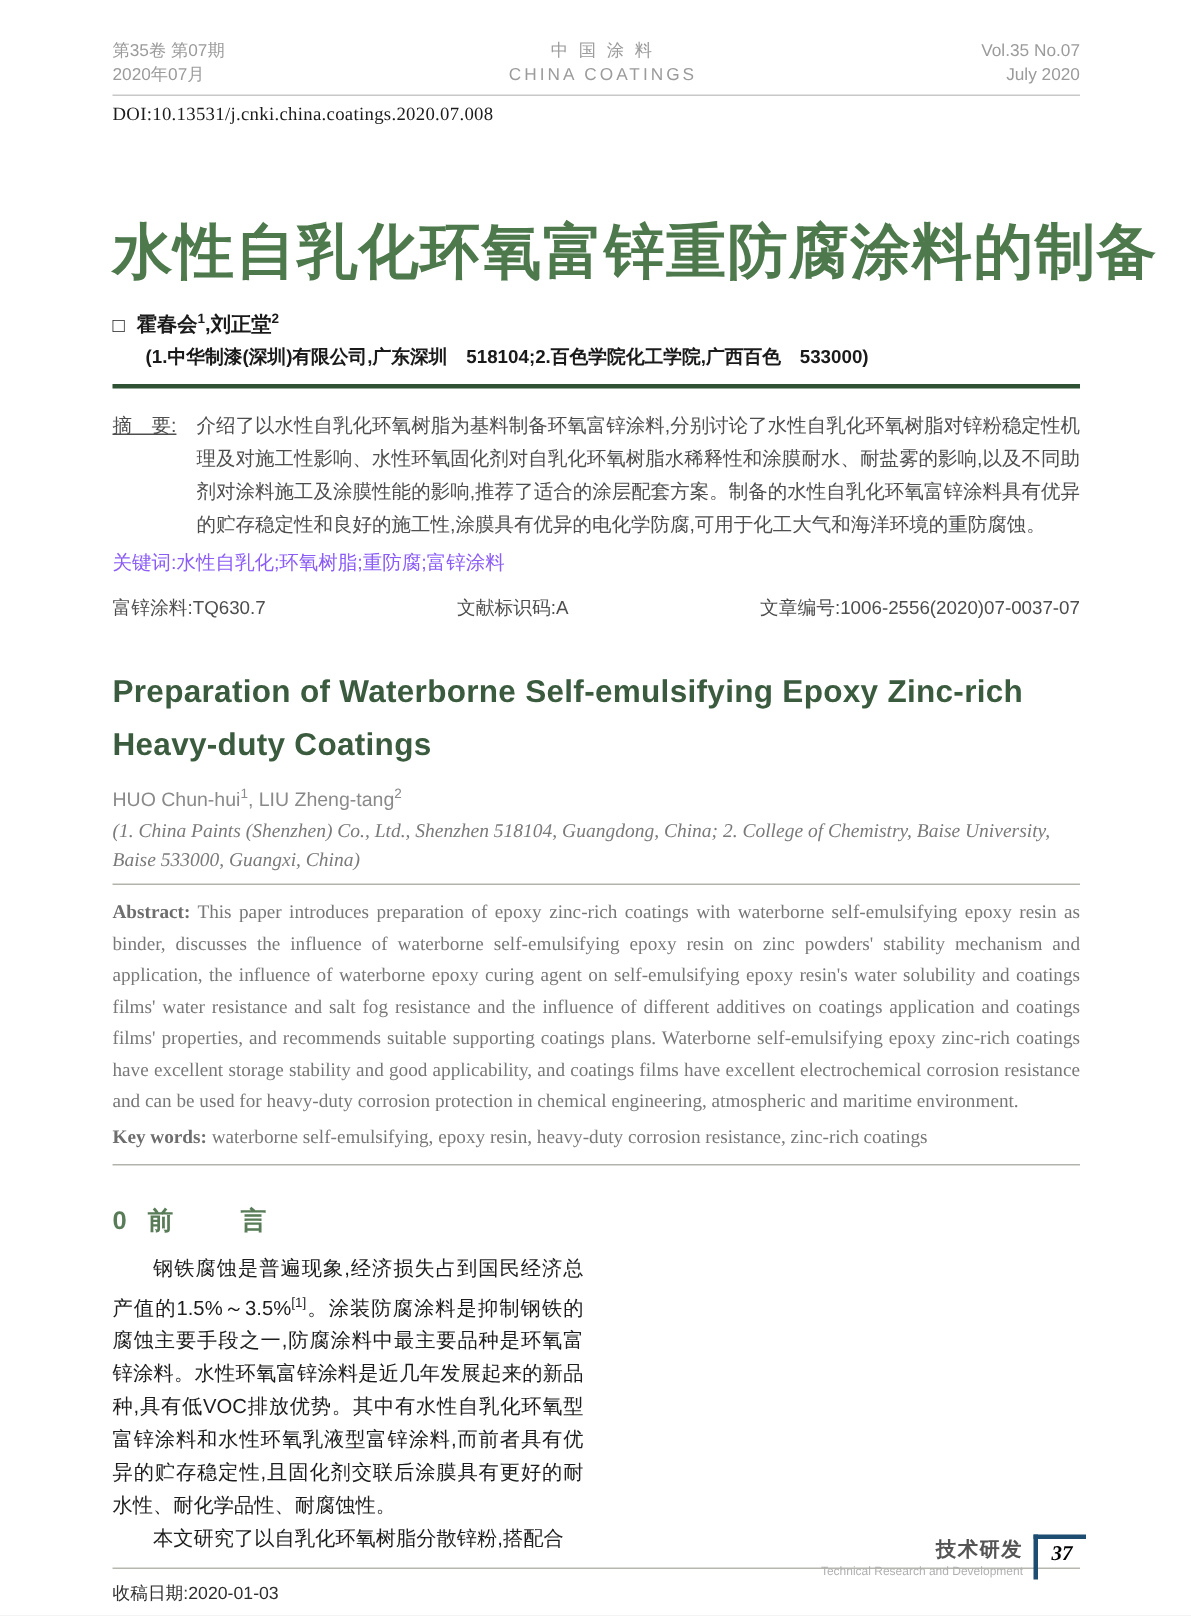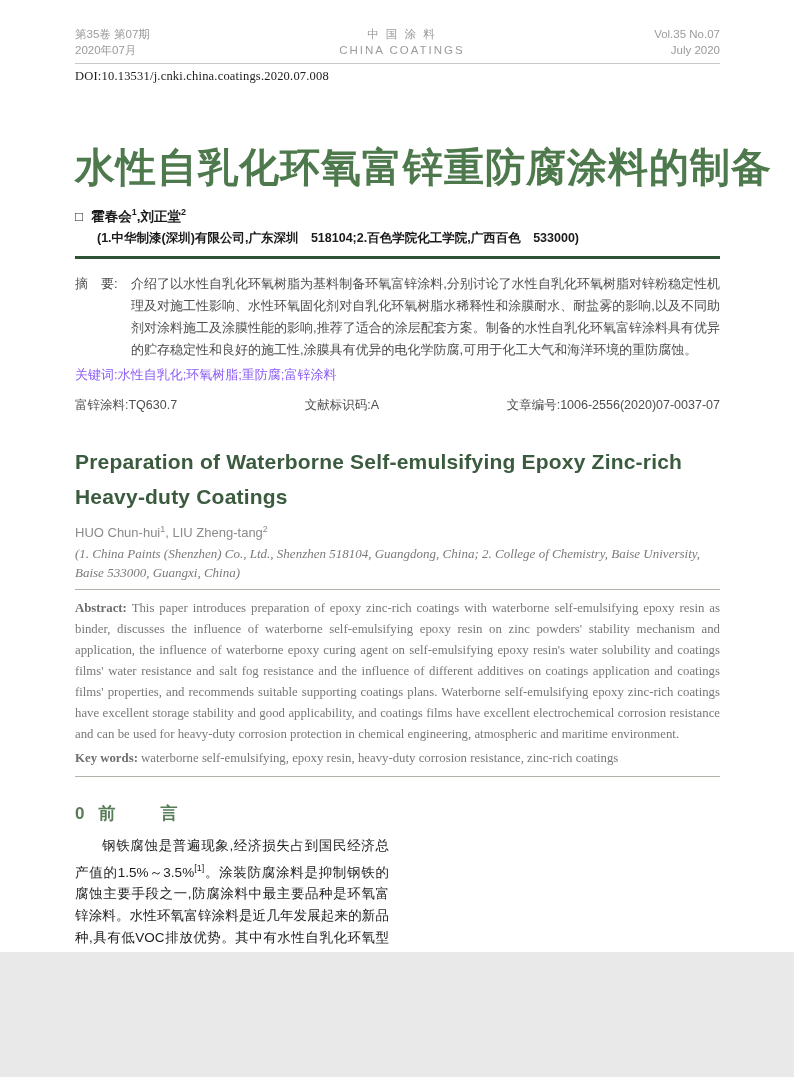--- a/index.html
+++ b/index.html
@@ -1,18 +1,18 @@
 <!DOCTYPE html>
 <html><head>
 <meta charset="utf-8">
 <style>
   * { margin:0; padding:0; box-sizing:border-box; }
   html,body { background:#e9e9e9; }
   .page {
-    width:794px; height:952px; margin:0 auto; background:#ffffff;
+    width:794px; height:1077px; margin:0 auto; background:#ffffff;
     position:relative; overflow:hidden;
     font-family:"Liberation Sans","DejaVu Sans",sans-serif;
     color:#222;
   }
   .content { padding:26px 74px 0 75px; }
 
   
   .jheader {
     display:flex; justify-content:space-between; align-items:flex-start;
     color:#9b9b9b; font-size:11.5px; line-height:16px;
@@ -35,21 +35,21 @@
   .cn-authors .marker { margin-right:8px; font-weight:normal; }
   .cn-authors sup, .en-authors sup { font-size:9px; }
   .cn-affil { margin-top:4px; font-size:12.5px; font-weight:bold; color:#1a1a1a; padding-left:22px; }
   .green-rule { margin-top:9px; height:3px; background:#2e5233; }
 
   
   .cn-abstract {
     margin-top:14px; position:relative; padding-left:56px;
     font-size:13px; line-height:22px; color:#4e4e4e; text-align:justify;
   }
-  .cn-abstract .abs-label { position:absolute; left:0; top:0; }
+  .cn-abstract .abs-label { position:absolute; left:0; top:0;text-decoration:underline; }
   .cn-keywords { margin-top:3px; font-size:13px; line-height:22px; color:#8b5cf6; }
   .meta-row {
     margin-top:11px; display:flex; justify-content:space-between;
     font-size:12.5px; color:#4e4e4e;
   }
 
   
   .en-title {
     margin-top:30px; font-size:21px; line-height:35px; font-weight:bold;
     color:#3b5b3f; letter-spacing:.2px; width:96%;

